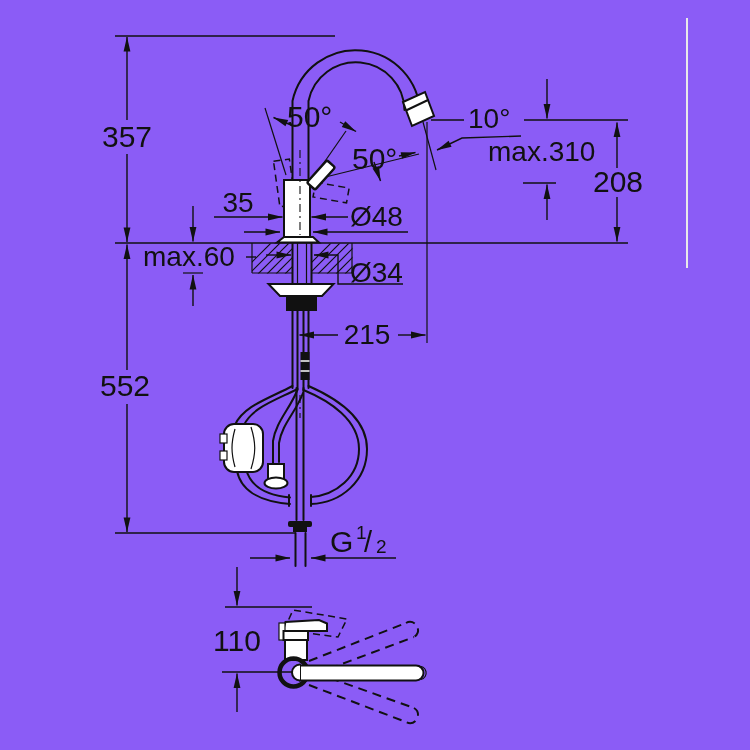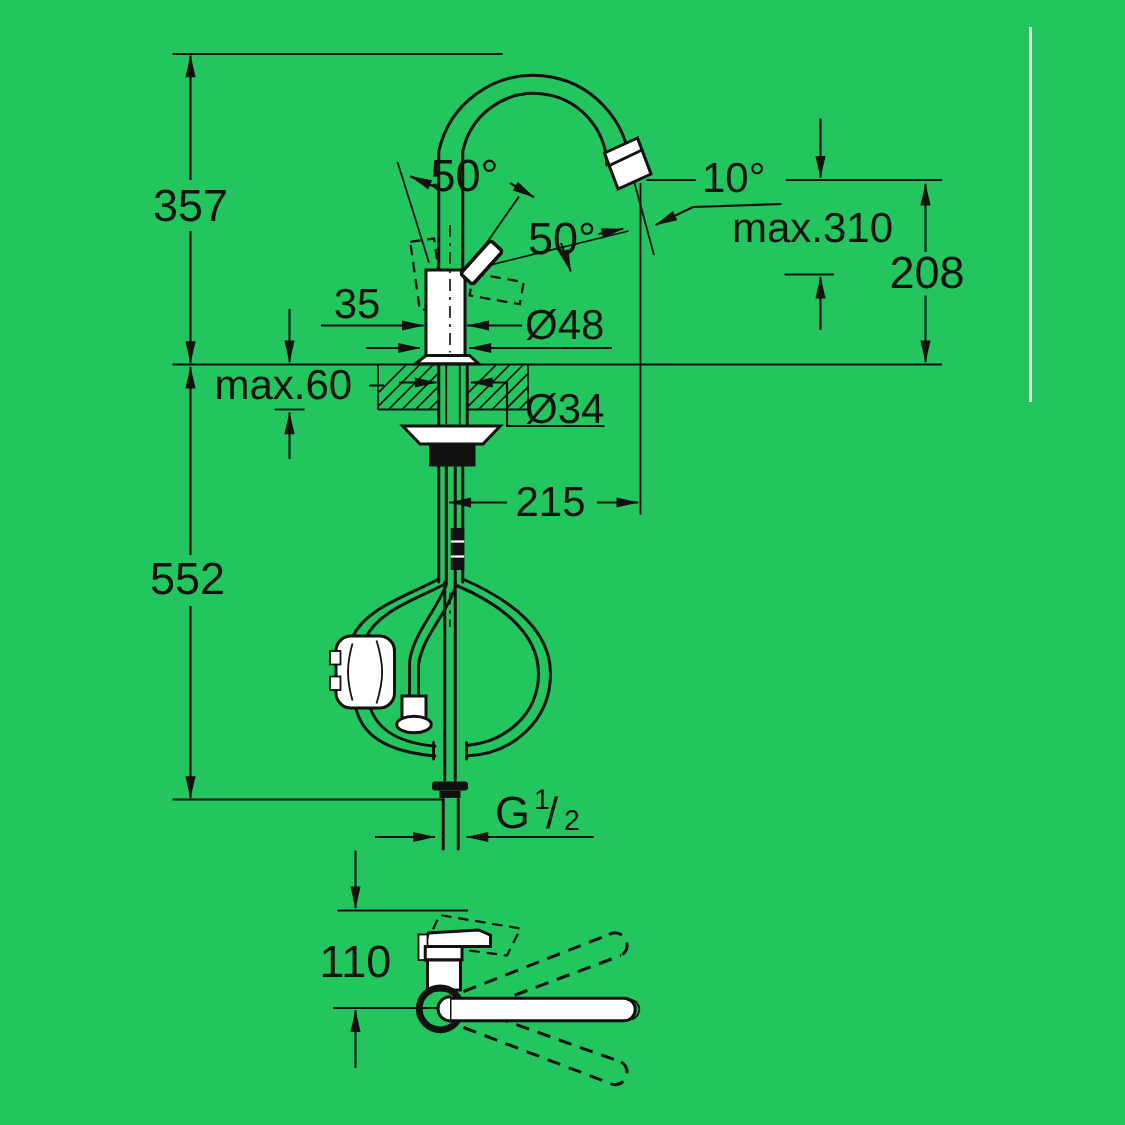--- a/index.html
+++ b/index.html
@@ -1,16 +1,16 @@
 <!DOCTYPE html>
 <html><head>
 <meta charset="utf-8">
 <style>
   html,body{margin:0;padding:0;background:#ffffff;}
-  .stage{width:750px;height:750px;position:relative;background:#22c55e;overflow:hidden;}
+  .stage{width:750px;height:750px;position:relative;background:#8b5cf6;overflow:hidden;}
   svg{display:block;}
   .ln{stroke:#111;stroke-width:2;fill:none;stroke-linecap:round;}
   .ln25{stroke:#111;stroke-width:2.4;fill:none;}
   .thin{stroke:#111;stroke-width:1.2;fill:none;}
   .dim{stroke:#111;stroke-width:1.4;fill:none;}
   .hatch{stroke:#111;stroke-width:1.1;fill:none;}
   .dash{stroke:#111;stroke-width:1.5;fill:none;stroke-dasharray:7 4.5;}
   .dashsp{stroke:#111;stroke-width:2;fill:none;stroke-dasharray:9 6;}
   .cline{stroke:#111;stroke-width:1.1;fill:none;stroke-dasharray:8 4 2 4;}
   .wfill{fill:#ffffff;}

